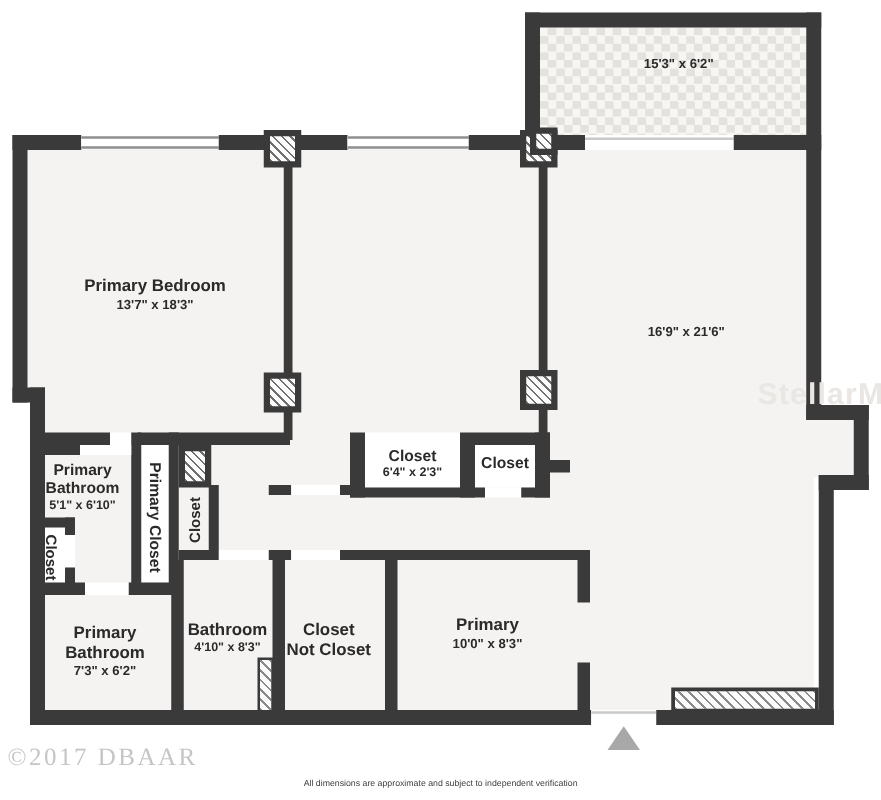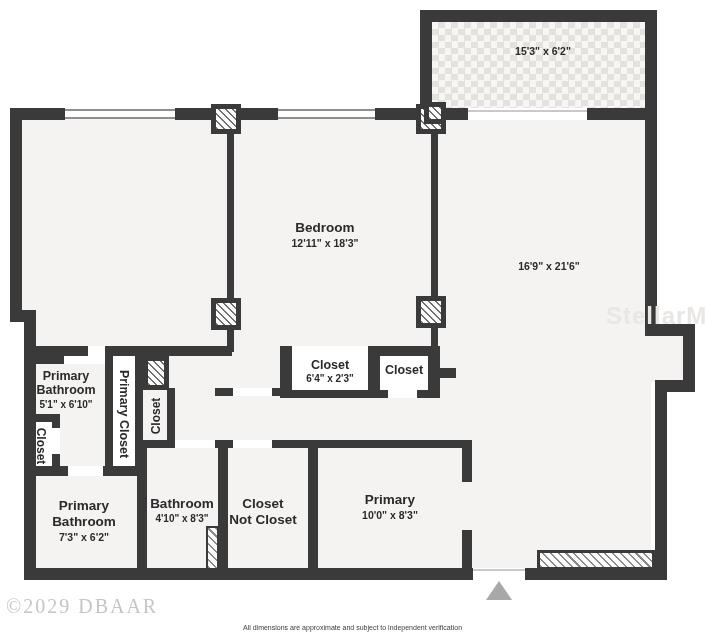--- a/index.html
+++ b/index.html
@@ -143,23 +143,23 @@
   <div class="wall" style="left:308px;top:440px;width:10px;height:130px;"></div>
   <div class="wall" style="left:462px;top:440px;width:10px;height:42px;"></div>
   <div class="wall" style="left:462px;top:530px;width:10px;height:40px;"></div>
 
   <div class="hatchbox" style="left:206px;top:526px;width:13px;height:44px;border-width:2px;"></div>
   <div class="hatchbox" style="left:537px;top:550px;width:118px;height:20px;"></div>
 
   <div class="label" style="left:483px;top:44px;width:120px;">
     <span class="dm">15'3" x 6'2"</span>
   </div>
-  <div class="label" style="left:265px;top:220px;width:120px;">
-    <span class="nm">Bedroom</span>
-    <span class="dm">12'11" x 18'3"</span>
+  <div class="label" style="left:44px;top:221px;width:160px;">
+    <span class="nm">Primary Bedroom</span>
+    <span class="dm">13'7" x 18'3"</span>
   </div>
   <div class="label" style="left:489px;top:259px;width:120px;">
     <span class="dm">16'9" x 21'6"</span>
   </div>
   <div class="label" style="left:285px;top:358px;width:90px;">
     <span class="nm-sm">Closet</span>
     <span class="dm-sm">6'4" x 2'3"</span>
   </div>
   <div class="label" style="left:374px;top:363px;width:60px;">
     <span class="nm-sm">Closet</span>
@@ -188,17 +188,17 @@
   <div class="label" style="left:340px;top:492px;width:100px;">
     <span class="nm">Primary</span>
     <span class="dm">10'0" x 8'3"</span>
   </div>
 
   <div class="tri" style="left:486px;top:581px;"></div>
   <div class="label" style="left:468px;top:617px;width:60px;margin-top:26px;">
     <span class="nm">Entry</span>
   </div>
 
-  <div class="wm-c">©2029 DBAAR</div>
+  <div class="wm-c">©2017 DBAAR</div>
   <div class="wm-m">StellarMLS</div>
   <div class="disc">All dimensions are approximate and subject to independent verification</div>
 
 </div>
 
 </body></html>

